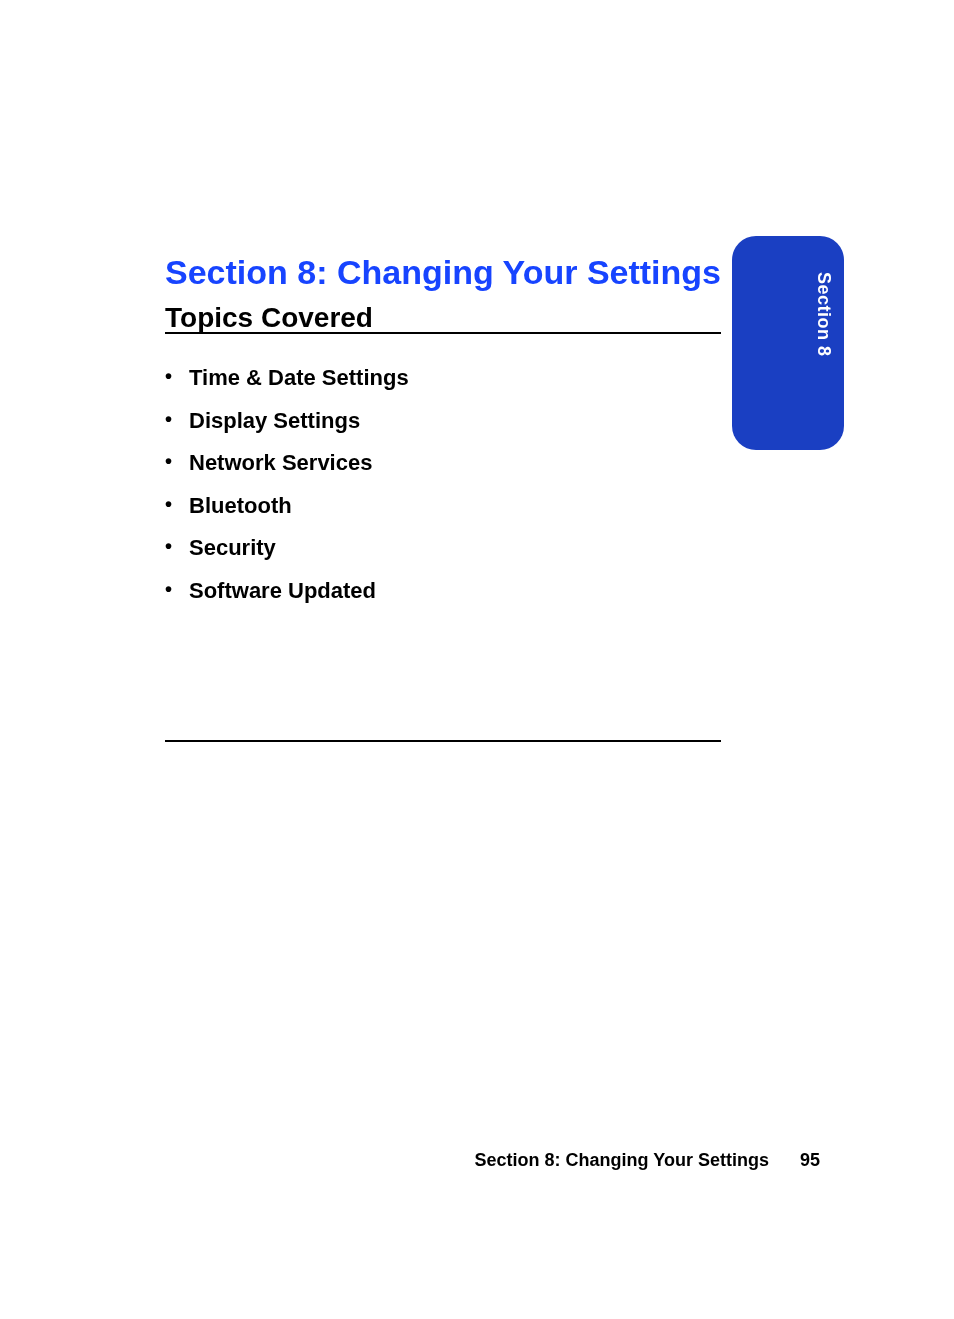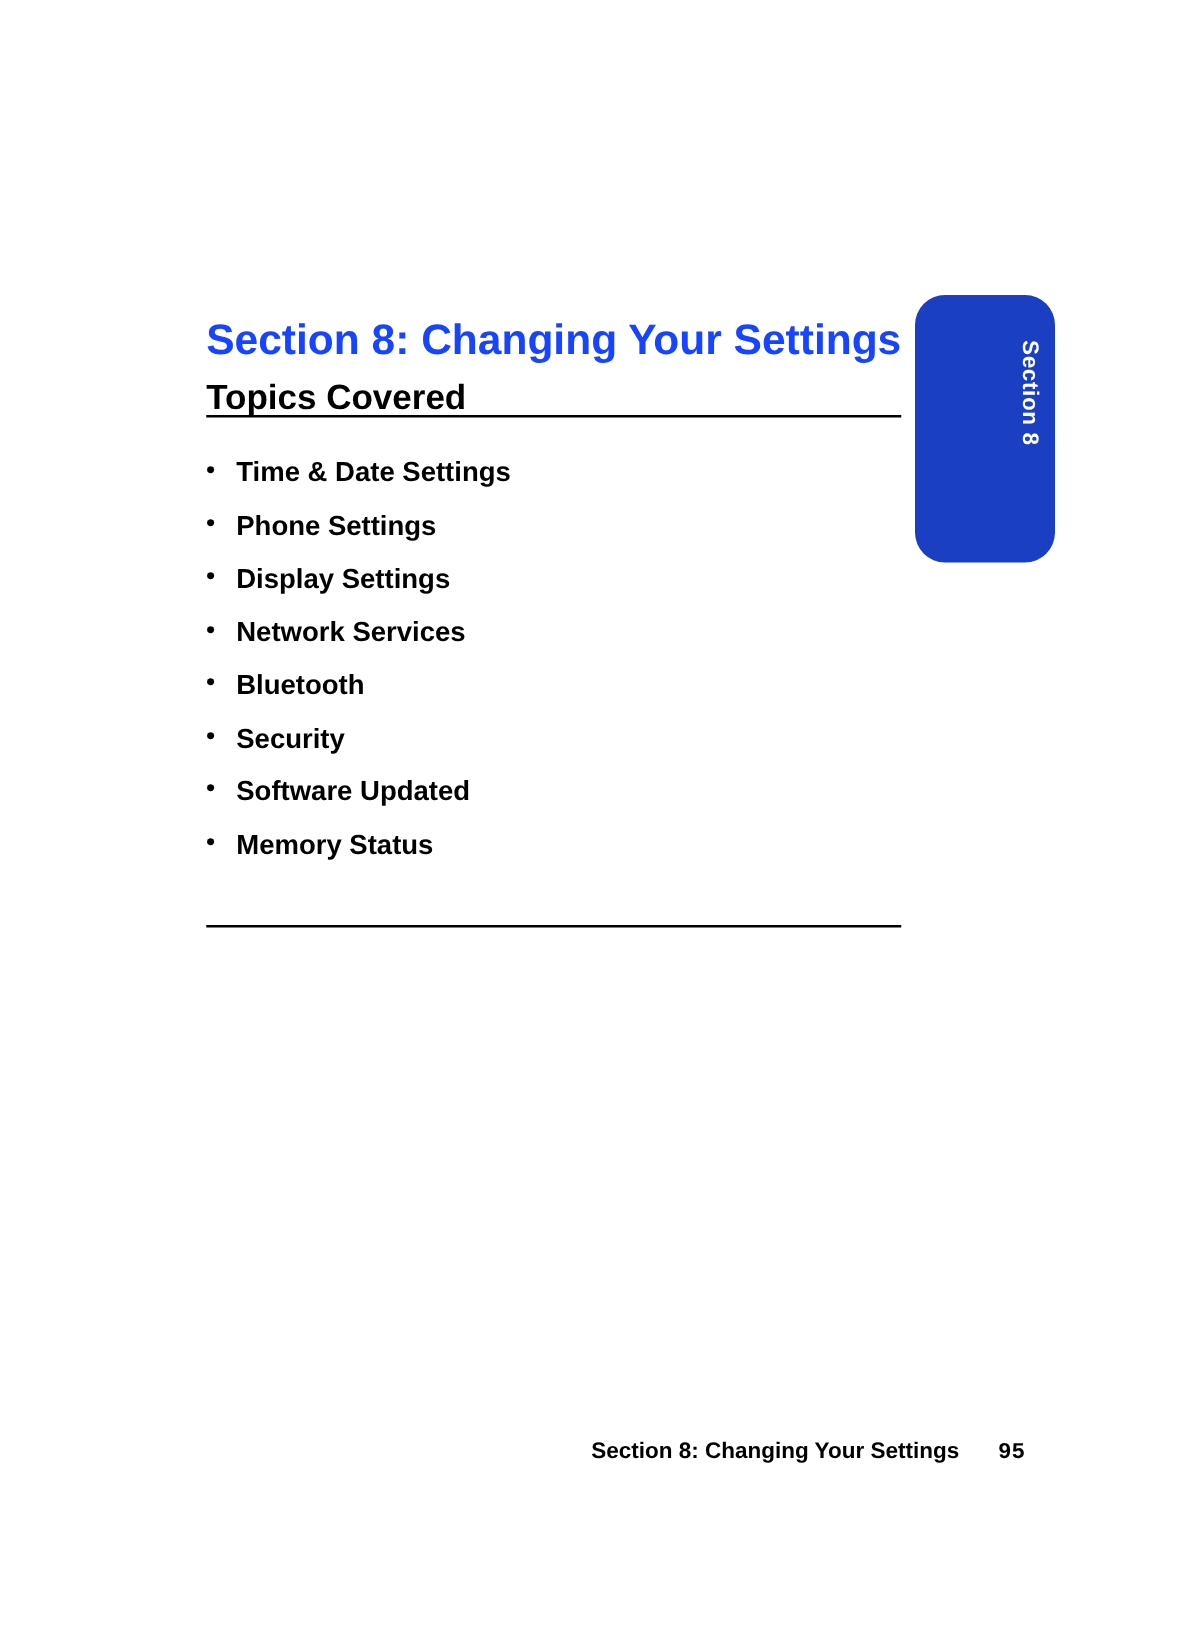--- a/index.html
+++ b/index.html
@@ -101,21 +101,20 @@
     text-align: right;
     font-family: "Arial Narrow", Arial, Helvetica, sans-serif;
     font-stretch: condensed;
     font-weight: 700;
     font-size: 18px;
     color: #000;
   }
   .footer .page-num {
     display: inline-block;
     margin-left: 26px;
-    font-family: Liberation Mono, monospace;
   }
   .side-tab {
     position: absolute;
     right: 110px;
     top: 196px;
     width: 112px;
     height: 214px;
     background: #1a3fc2; 
     border-radius: 24px;
   }
@@ -141,27 +140,25 @@
 <div class="page">
 
   <h1 class="section-title">Section 8: Changing Your Settings</h1>
 
   <div class="topics-heading">Topics Covered</div>
 
   <div class="topics-rule"></div>
 
   <ul class="topics-list">
     <li>Time &amp; Date Settings</li>
-    <li>Phone Settings</li>
     <li>Display Settings</li>
     <li>Network Services</li>
     <li>Bluetooth</li>
     <li>Security</li>
     <li>Software Updated</li>
-    <li>Memory Status</li>
   </ul>
 
   <div class="topics-rule-bottom"></div>
 
 
   <div class="side-tab"></div>
   <div class="side-tab-label">Section 8</div>
 
   <div class="footer">
     <span>Section 8: Changing Your Settings</span>

